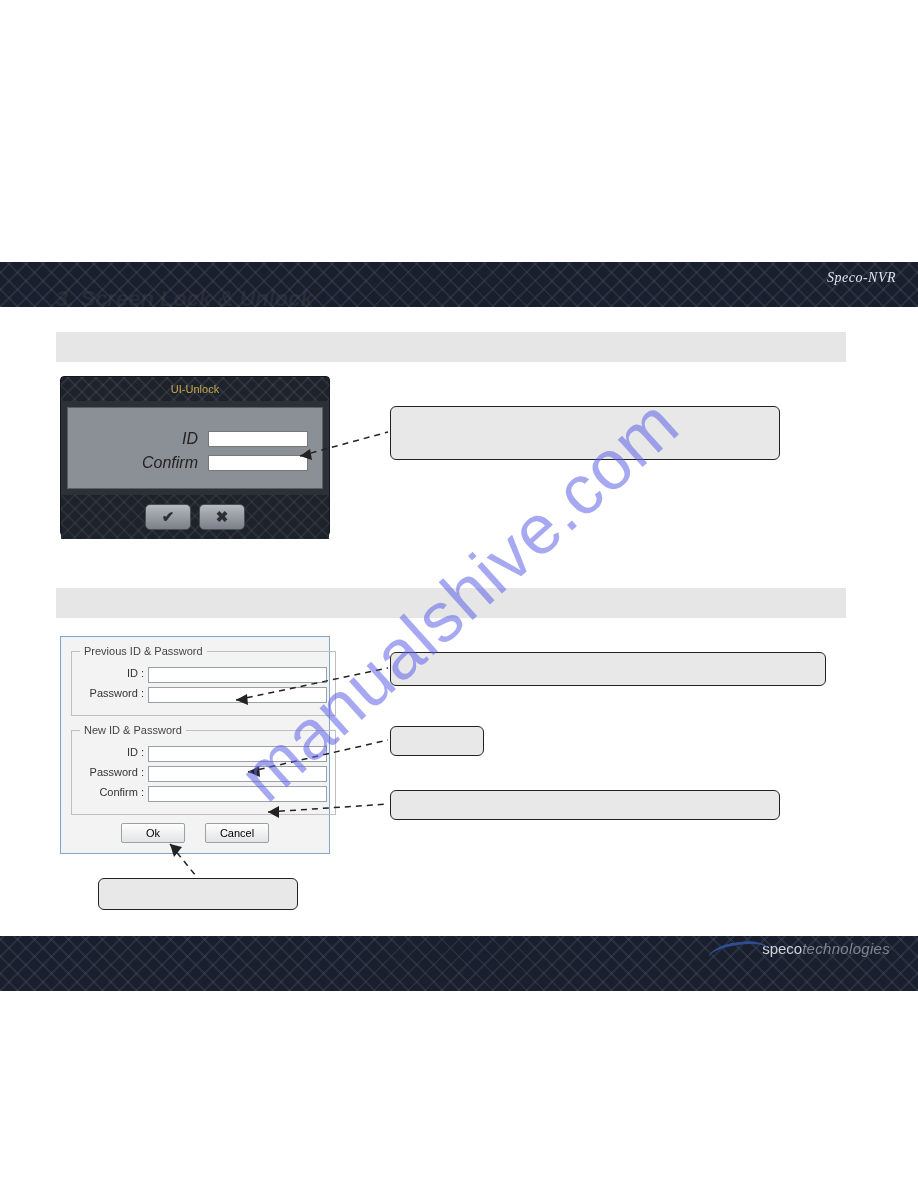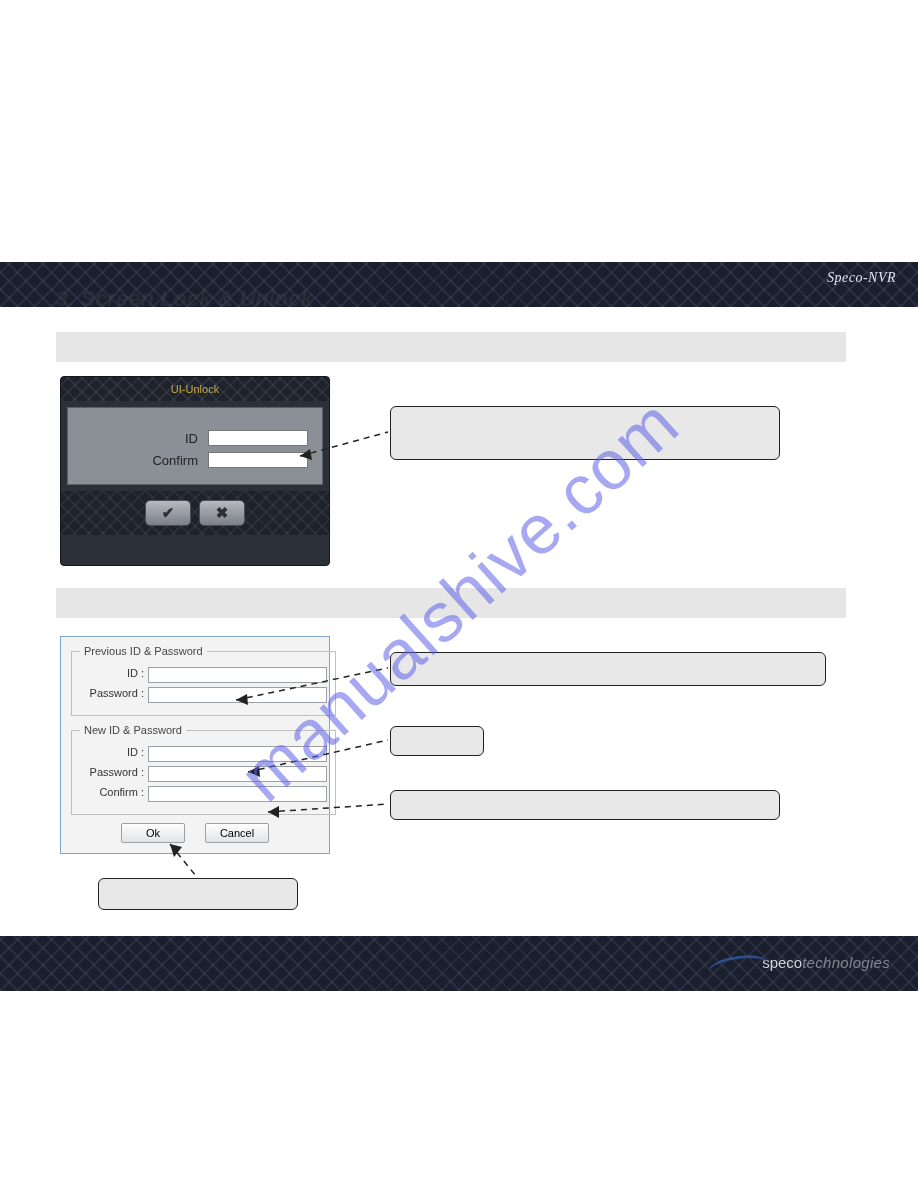--- a/index.html
+++ b/index.html
@@ -31,21 +31,21 @@
     top: 8px;
     color: #dfe5f2;
     font-style: italic;
     font-family: Georgia, "Times New Roman", serif;
     font-size: 14px;
     letter-spacing: .5px;
   }
   .bottom-bar .logo {
     position: absolute;
     right: 28px;
-    top: 18px;
+    top: 4px;
     color: #9aa3ad;
     font-size: 15px;
   }
   .bottom-bar .logo .swoosh {
     display:inline-block;
     width:60px; height:14px;
     border-top:3px solid #2d4f8f;
     border-radius: 60% 60% 0 0/100% 100% 0 0;
     transform: translateY(2px) rotate(-8deg);
     margin-right:-10px;
@@ -68,21 +68,21 @@
     height:30px;
     background:#e6e6e6;
   }
   .sec-bar-1 { top:332px; }
   .sec-bar-2 { top:588px; }
 
   
   .unlock-box {
     position:absolute;
     left:60px; top:376px;
-    width:270px; height:190px;
+    width:270px; height:160px;
     background:#2c3038;
     border:1px solid #15171c;
     border-radius:4px;
   }
   .unlock-box .titlebar {
     height:24px;
     background-color:#1e222a;
     background-image:
       repeating-linear-gradient(45deg, rgba(90,100,120,.22) 0 2px, transparent 2px 10px),
       repeating-linear-gradient(-45deg, rgba(90,100,120,.22) 0 2px, transparent 2px 10px);
@@ -92,21 +92,21 @@
     line-height:24px;
     position:relative;
   }
   .unlock-box .body {
     background:#8b8f96;
     margin:6px;
     padding:16px 14px 10px;
     border:1px solid #5b5f66;
   }
   .unlock-box .row { display:flex; align-items:center; margin:6px 0; justify-content:flex-end; gap:10px;}
-  .unlock-box .row label { color:#222; font-size:13px; }
+  .unlock-box .row label { color:#222; font-size:16px;font-style:italic; }
   .unlock-box .row input {
     width:100px; height:16px; border:1px solid #777; background:#fff;
   }
   .unlock-box .btnrow {
     height:44px;
     display:flex; justify-content:center; align-items:center; gap:8px;
     background-color:#1e222a;
     background-image:
       repeating-linear-gradient(45deg, rgba(90,100,120,.18) 0 2px, transparent 2px 10px),
       repeating-linear-gradient(-45deg, rgba(90,100,120,.18) 0 2px, transparent 2px 10px);

